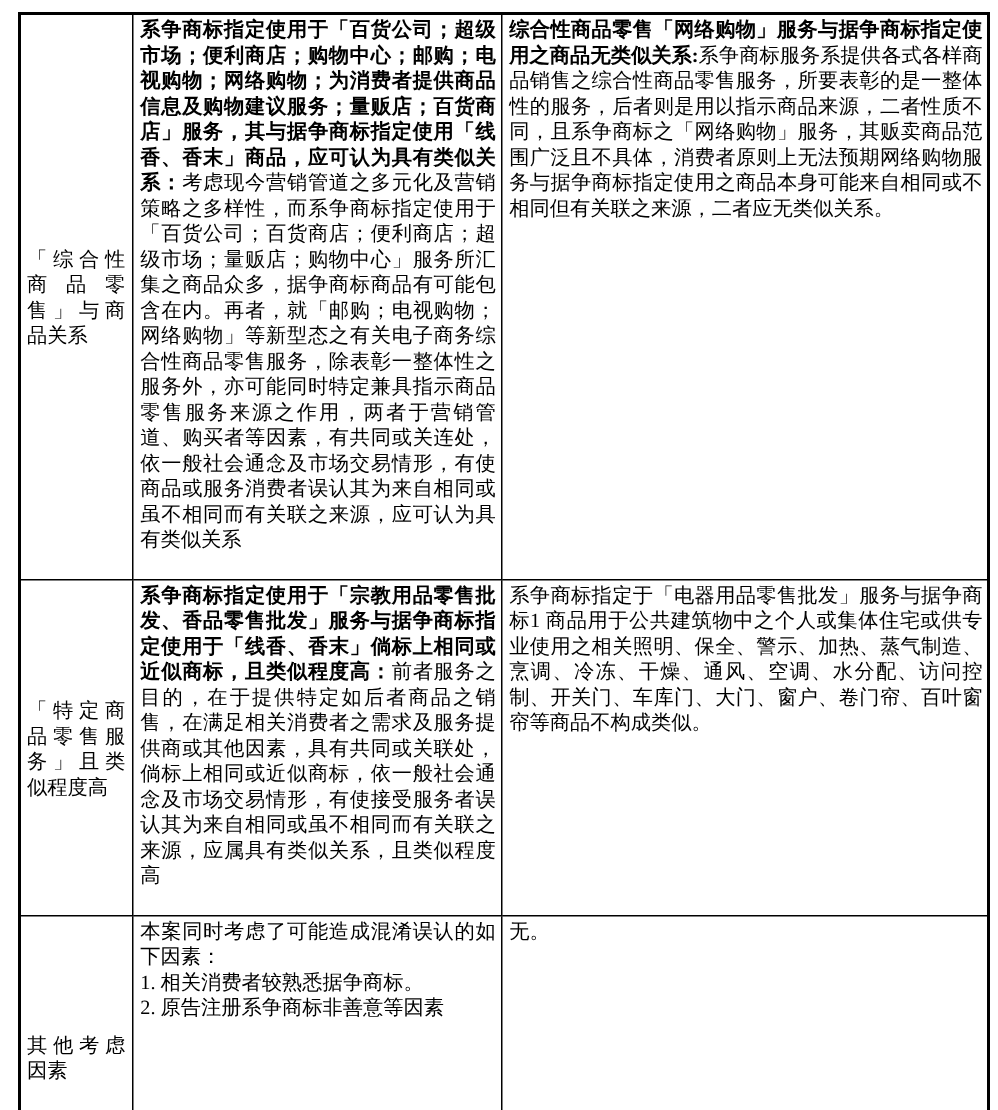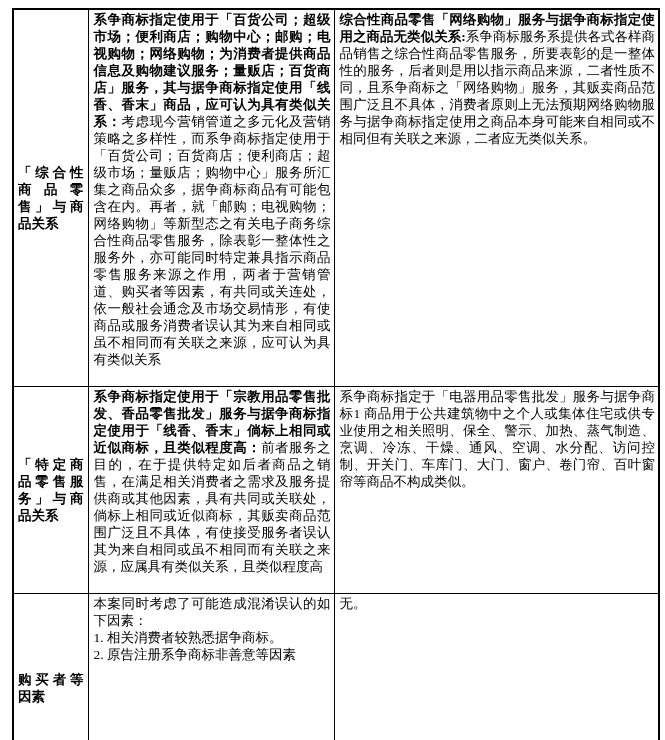--- a/index.html
+++ b/index.html
@@ -33,21 +33,21 @@
     overflow: hidden;
   }
   tr.r1 { height: 344px; }
   tr.r2 { height: 186px; }
   tr.r3 { height: 189px; }
   td.label-cell {
     vertical-align: middle;
     padding: 2px 4px;
   }
   .row-label {
-    font-weight: bold;
+    font-weight: normal;
     text-align: justify;
     text-justify: inter-ideograph;
     word-break: break-all;
   }
   p.para {
     margin: 0;
     text-align: justify;
     text-justify: inter-ideograph;
     white-space: pre-line;
     word-break: break-all;
@@ -71,32 +71,32 @@
           </td>
         <td class="body-cell">
             <p class="para"><b>系争商标指定使用于「百货公司；超级市场；便利商店；购物中心；邮购；电视购物；网络购物；为消费者提供商品信息及购物建议服务；量贩店；百货商店」服务，其与据争商标指定使用「线香、香末」商品，应可认为具有类似关系：</b><span>考虑现今营销管道之多元化及营销策略之多样性，而系争商标指定使用于「百货公司；百货商店；便利商店；超级市场；量贩店；购物中心」服务所汇集之商品众多，据争商标商品有可能包含在内。再者，就「邮购；电视购物；网络购物」等新型态之有关电子商务综合性商品零售服务，除表彰一整体性之服务外，亦可能同时特定兼具指示商品零售服务来源之作用，两者于营销管道、购买者等因素，有共同或关连处，依一般社会通念及市场交易情形，有使商品或服务消费者误认其为来自相同或虽不相同而有关联之来源，应可认为具有类似关系</span></p>
           </td>
         <td class="body-cell">
             <p class="para"><b>综合性商品零售「网络购物」服务与据争商标指定使用之商品无类似关系:</b><span>系争商标服务系提供各式各样商品销售之综合性商品零售服务，所要表彰的是一整体性的服务，后者则是用以指示商品来源，二者性质不同，且系争商标之「网络购物」服务，其贩卖商品范围广泛且不具体，消费者原则上无法预期网络购物服务与据争商标指定使用之商品本身可能来自相同或不相同但有关联之来源，二者应无类似关系。</span></p>
           </td>
       </tr>
       <tr class="r2">
         <td class="label-cell">
-            <div class="row-label">「特定商品零售服务」与商品关系</div>
+            <div class="row-label">「特定商品零售服务」且类似程度高</div>
           </td>
         <td class="body-cell">
-            <p class="para"><b>系争商标指定使用于「宗教用品零售批发、香品零售批发」服务与据争商标指定使用于「线香、香末」倘标上相同或近似商标，且类似程度高：</b><span>前者服务之目的，在于提供特定如后者商品之销售，在满足相关消费者之需求及服务提供商或其他因素，具有共同或关联处，倘标上相同或近似商标，其贩卖商品范围广泛且不具体，有使接受服务者误认其为来自相同或虽不相同而有关联之来源，应属具有类似关系，且类似程度高</span></p>
+            <p class="para"><b>系争商标指定使用于「宗教用品零售批发、香品零售批发」服务与据争商标指定使用于「线香、香末」倘标上相同或近似商标，且类似程度高：</b><span>前者服务之目的，在于提供特定如后者商品之销售，在满足相关消费者之需求及服务提供商或其他因素，具有共同或关联处，倘标上相同或近似商标，依一般社会通念及市场交易情形，有使接受服务者误认其为来自相同或虽不相同而有关联之来源，应属具有类似关系，且类似程度高</span></p>
           </td>
         <td class="body-cell">
             <p class="para"><b></b><span>系争商标指定于「电器用品零售批发」服务与据争商标1 商品用于公共建筑物中之个人或集体住宅或供专业使用之相关照明、保全、警示、加热、蒸气制造、烹调、冷冻、干燥、通风、空调、水分配、访问控制、开关门、车库门、大门、窗户、卷门帘、百叶窗帘等商品不构成类似。</span></p>
           </td>
       </tr>
       <tr class="r3">
         <td class="label-cell">
-            <div class="row-label">购买者等因素</div>
+            <div class="row-label">其他考虑因素</div>
           </td>
         <td class="body-cell">
             <p class="para"><b></b><span>本案同时考虑了可能造成混淆误认的如下因素：
 1. 相关消费者较熟悉据争商标。
 2. 原告注册系争商标非善意等因素</span></p>
           </td>
         <td class="body-cell">
             <p class="para"><b></b><span>无。</span></p>
           </td>
       </tr>

